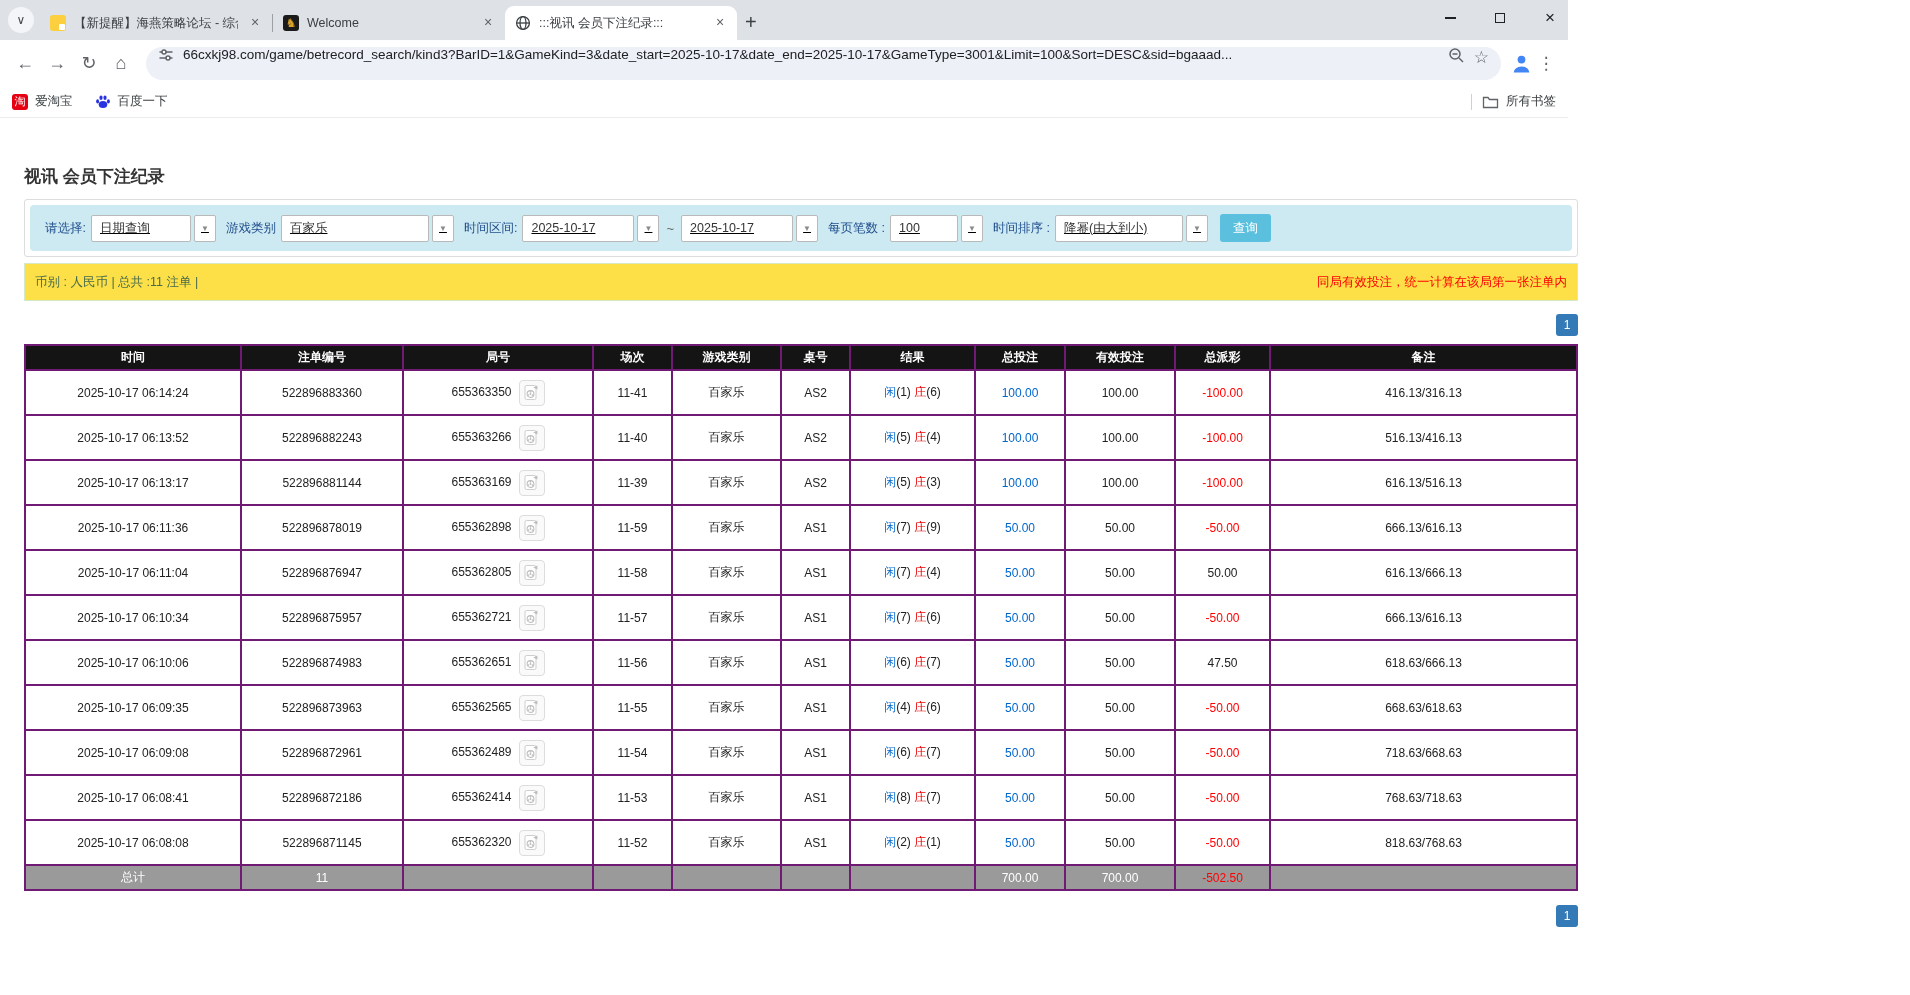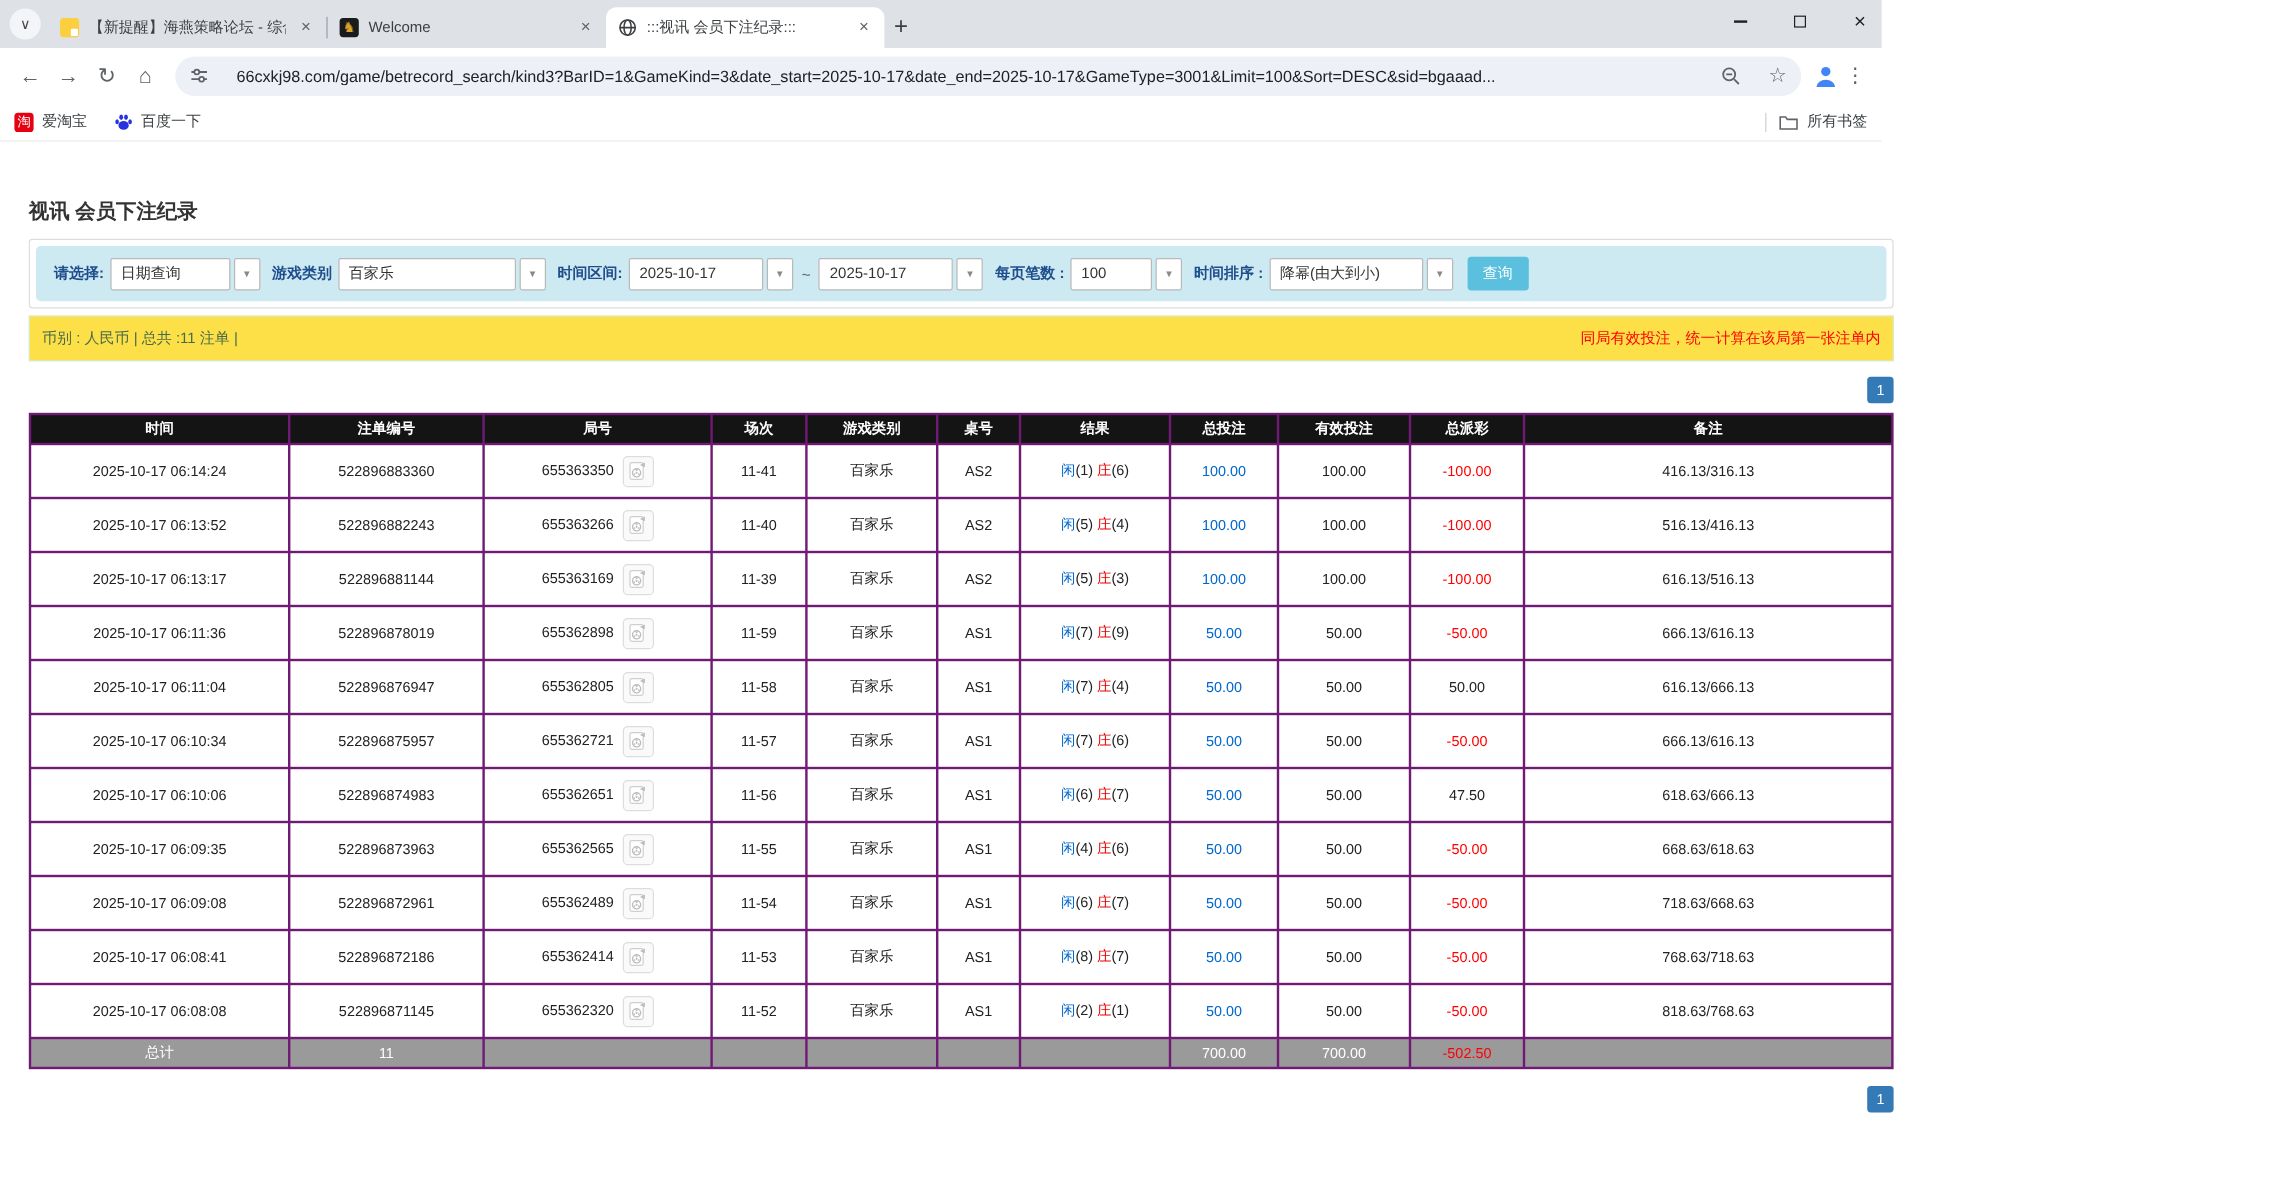--- a/index.html
+++ b/index.html
@@ -23,22 +23,22 @@
   .fav-dark { background: #1b1b1b; border-radius: 3px; color: #D9A32C; font-size: 12px; line-height: 15px; text-align: center; }
   .newtab-btn { font-size: 20px; color: #3C4043; margin: 0 0 8px 8px; line-height: 20px; }
   .win-controls { position: absolute; right: 10px; top: 10px; display: flex; gap: 34px; align-items: center; }
   .win-btn { color: #202124; font-size: 14px; display: flex; align-items: center; justify-content: center; width: 16px; height: 16px; }
   .win-max-glyph { width: 10px; height: 10px; border: 1.4px solid #202124; }
   .win-min-glyph { width: 11px; height: 1.6px; background: #202124; }
 
   
   .toolbar { height: 46px; background: #fff; display: flex; align-items: center; padding: 0 10px; gap: 2px; }
   .nav-icon { width: 30px; text-align: center; color: #5F6368; font-size: 18px; }
-  .url-pill { flex: 1; height: 33px; background: #EDF0F7; border-radius: 17px; display: flex; align-items: center;
-    padding: 0 12px; gap: 23px; margin: 0 8px; }
+  .url-pill { flex: 1; height: 33px; background: #EDF0F7; border-radius: 17px; display: flex; align-items: flex-start;
+    padding: 0 12px; gap: 9px; margin: 0 8px; }
   .url-text { flex: 1; font-size: 13.5px; color: #202124; white-space: nowrap; overflow: hidden; }
   .pill-icon { display: flex; align-items: center; color: #5F6368; }
   .star-glyph { font-size: 17px; color: #5F6368; }
   .menu-dots { color: #5F6368; font-size: 17px; width: 24px; text-align: center; letter-spacing: 0; }
 
   
   .bookmarks { height: 32px; background: #fff; display: flex; align-items: center; padding: 0 12px; gap: 22px;
     border-bottom: 1px solid #ECECEC; width: 1568px; }
   .bm-item { display: flex; align-items: center; gap: 7px; font-size: 12.5px; color: #3C4043; }
   .bm-ico-taobao { width: 16px; height: 16px; background: #E60012; border-radius: 3px; color: #fff; font-size: 11px;
@@ -46,22 +46,22 @@
   .bm-right { margin-left: auto; display: flex; align-items: center; gap: 10px; }
   .bm-vsep { width: 1px; height: 16px; background: #D0D0D0; }
 
   
   .content { padding: 0 24px; width: 1568px; }
   .page-title { font-size: 17px; font-weight: bold; color: #333; margin: 47px 0 11px 0; }
 
   .filter-outer { border: 1px solid #ddd; border-radius: 3px; background: #fff; padding: 5px; width: 1554px; }
   .filter-bar { background: #CDE9F2; border-radius: 4px; height: 46px; display: flex; align-items: center;
     padding: 0 10px; gap: 5px; }
-  .f-label { color: #1F4E8C; font-weight: bold; font-size: 12.5px; white-space: nowrap; margin-left: 5px; }
-  .combo { display: flex; align-items: center; gap: 3px; }
+  .f-label { color: #1F4E8C; font-weight: normal; font-size: 12.5px; white-space: nowrap; margin-left: 5px; }
+  .combo { display: flex; align-items: center; gap: 3px; text-decoration: underline; }
   .combo-text { background: #fff; border: 1px solid #b9b9b9; border-radius: 2px; height: 27px; line-height: 25px;
     padding: 0 8px; font-size: 12.5px; color: #333; white-space: nowrap; overflow: hidden; }
   .combo-arrow { width: 22px; height: 27px; background: #fff; border: 1px solid #b9b9b9; border-radius: 2px;
     display: flex; align-items: center; justify-content: center; color: #8a8a8a; font-size: 8px; }
   .tilde { color: #666; font-size: 13px; margin: 0 2px; }
   .search-btn { background: #5BC0DE; color: #fff; border: none; border-radius: 3px; height: 28px; padding: 0 13px;
     font-size: 12.5px; margin-left: 7px; }
 
   .info-bar { margin-top: 6px; width: 1554px; height: 38px; background: #fde047; border: 1px solid #D6E9C6;
     display: flex; align-items: center; justify-content: space-between; padding: 0 10px; font-size: 12.5px; }

